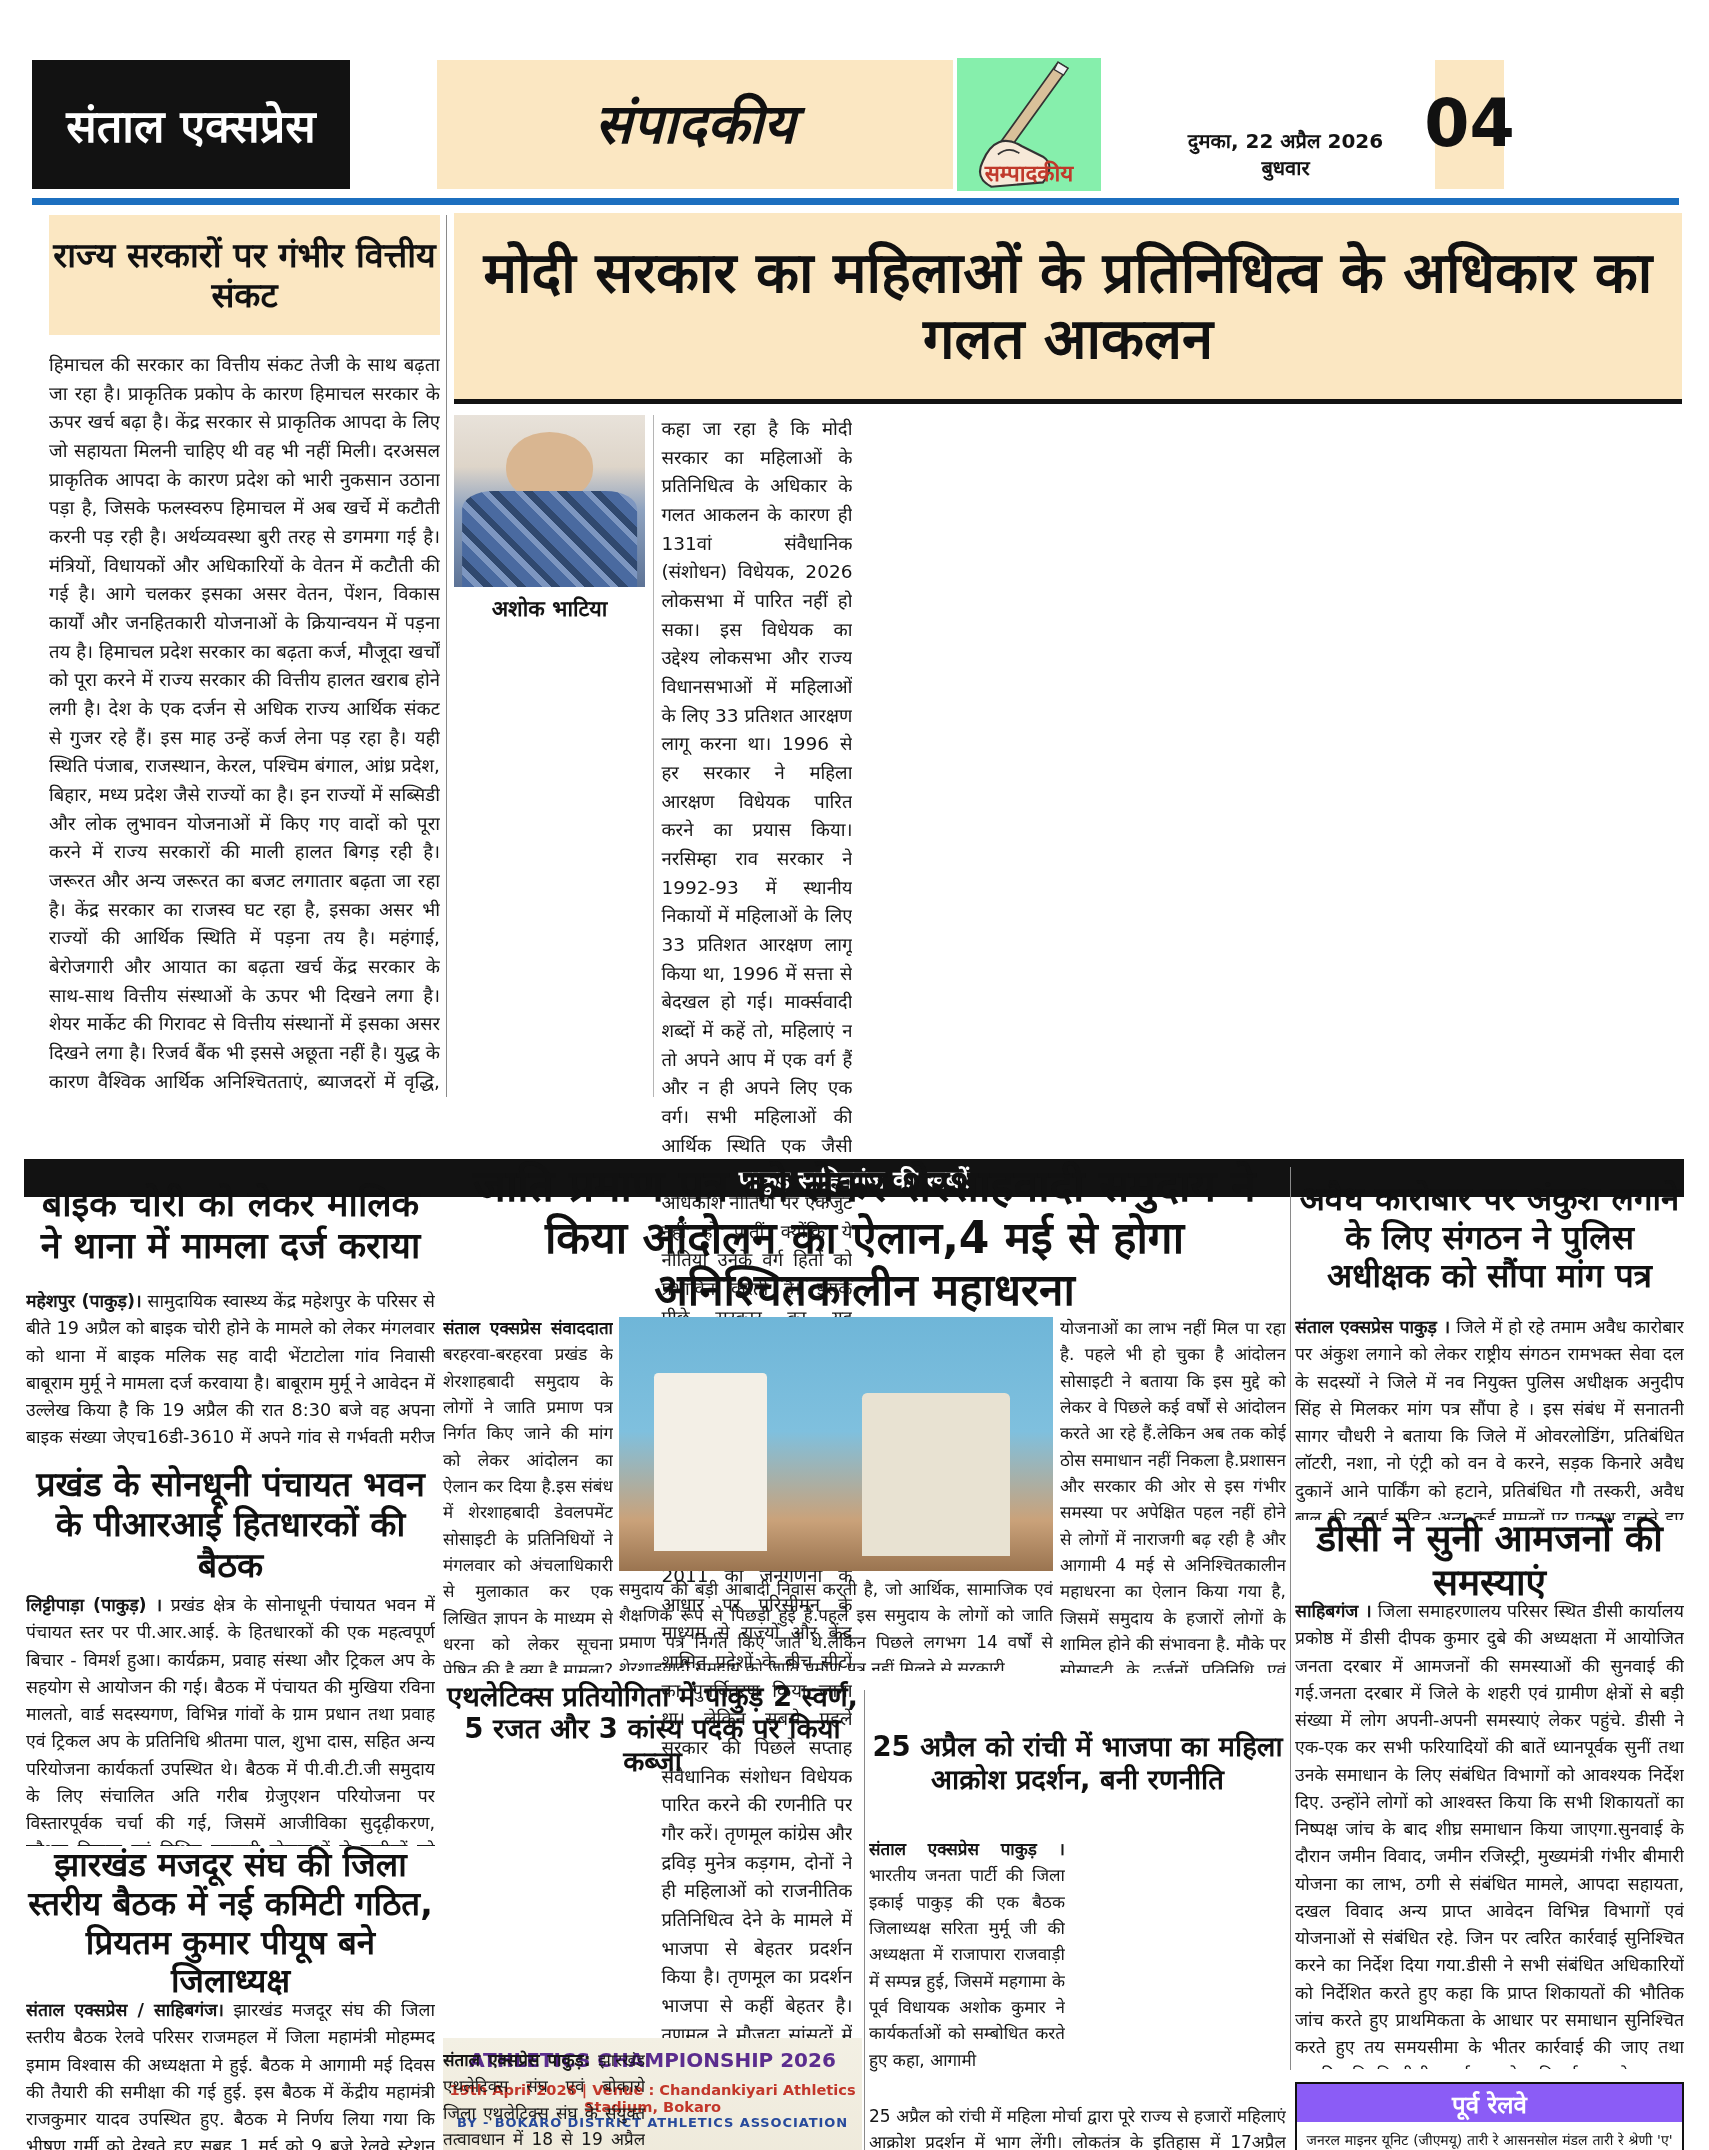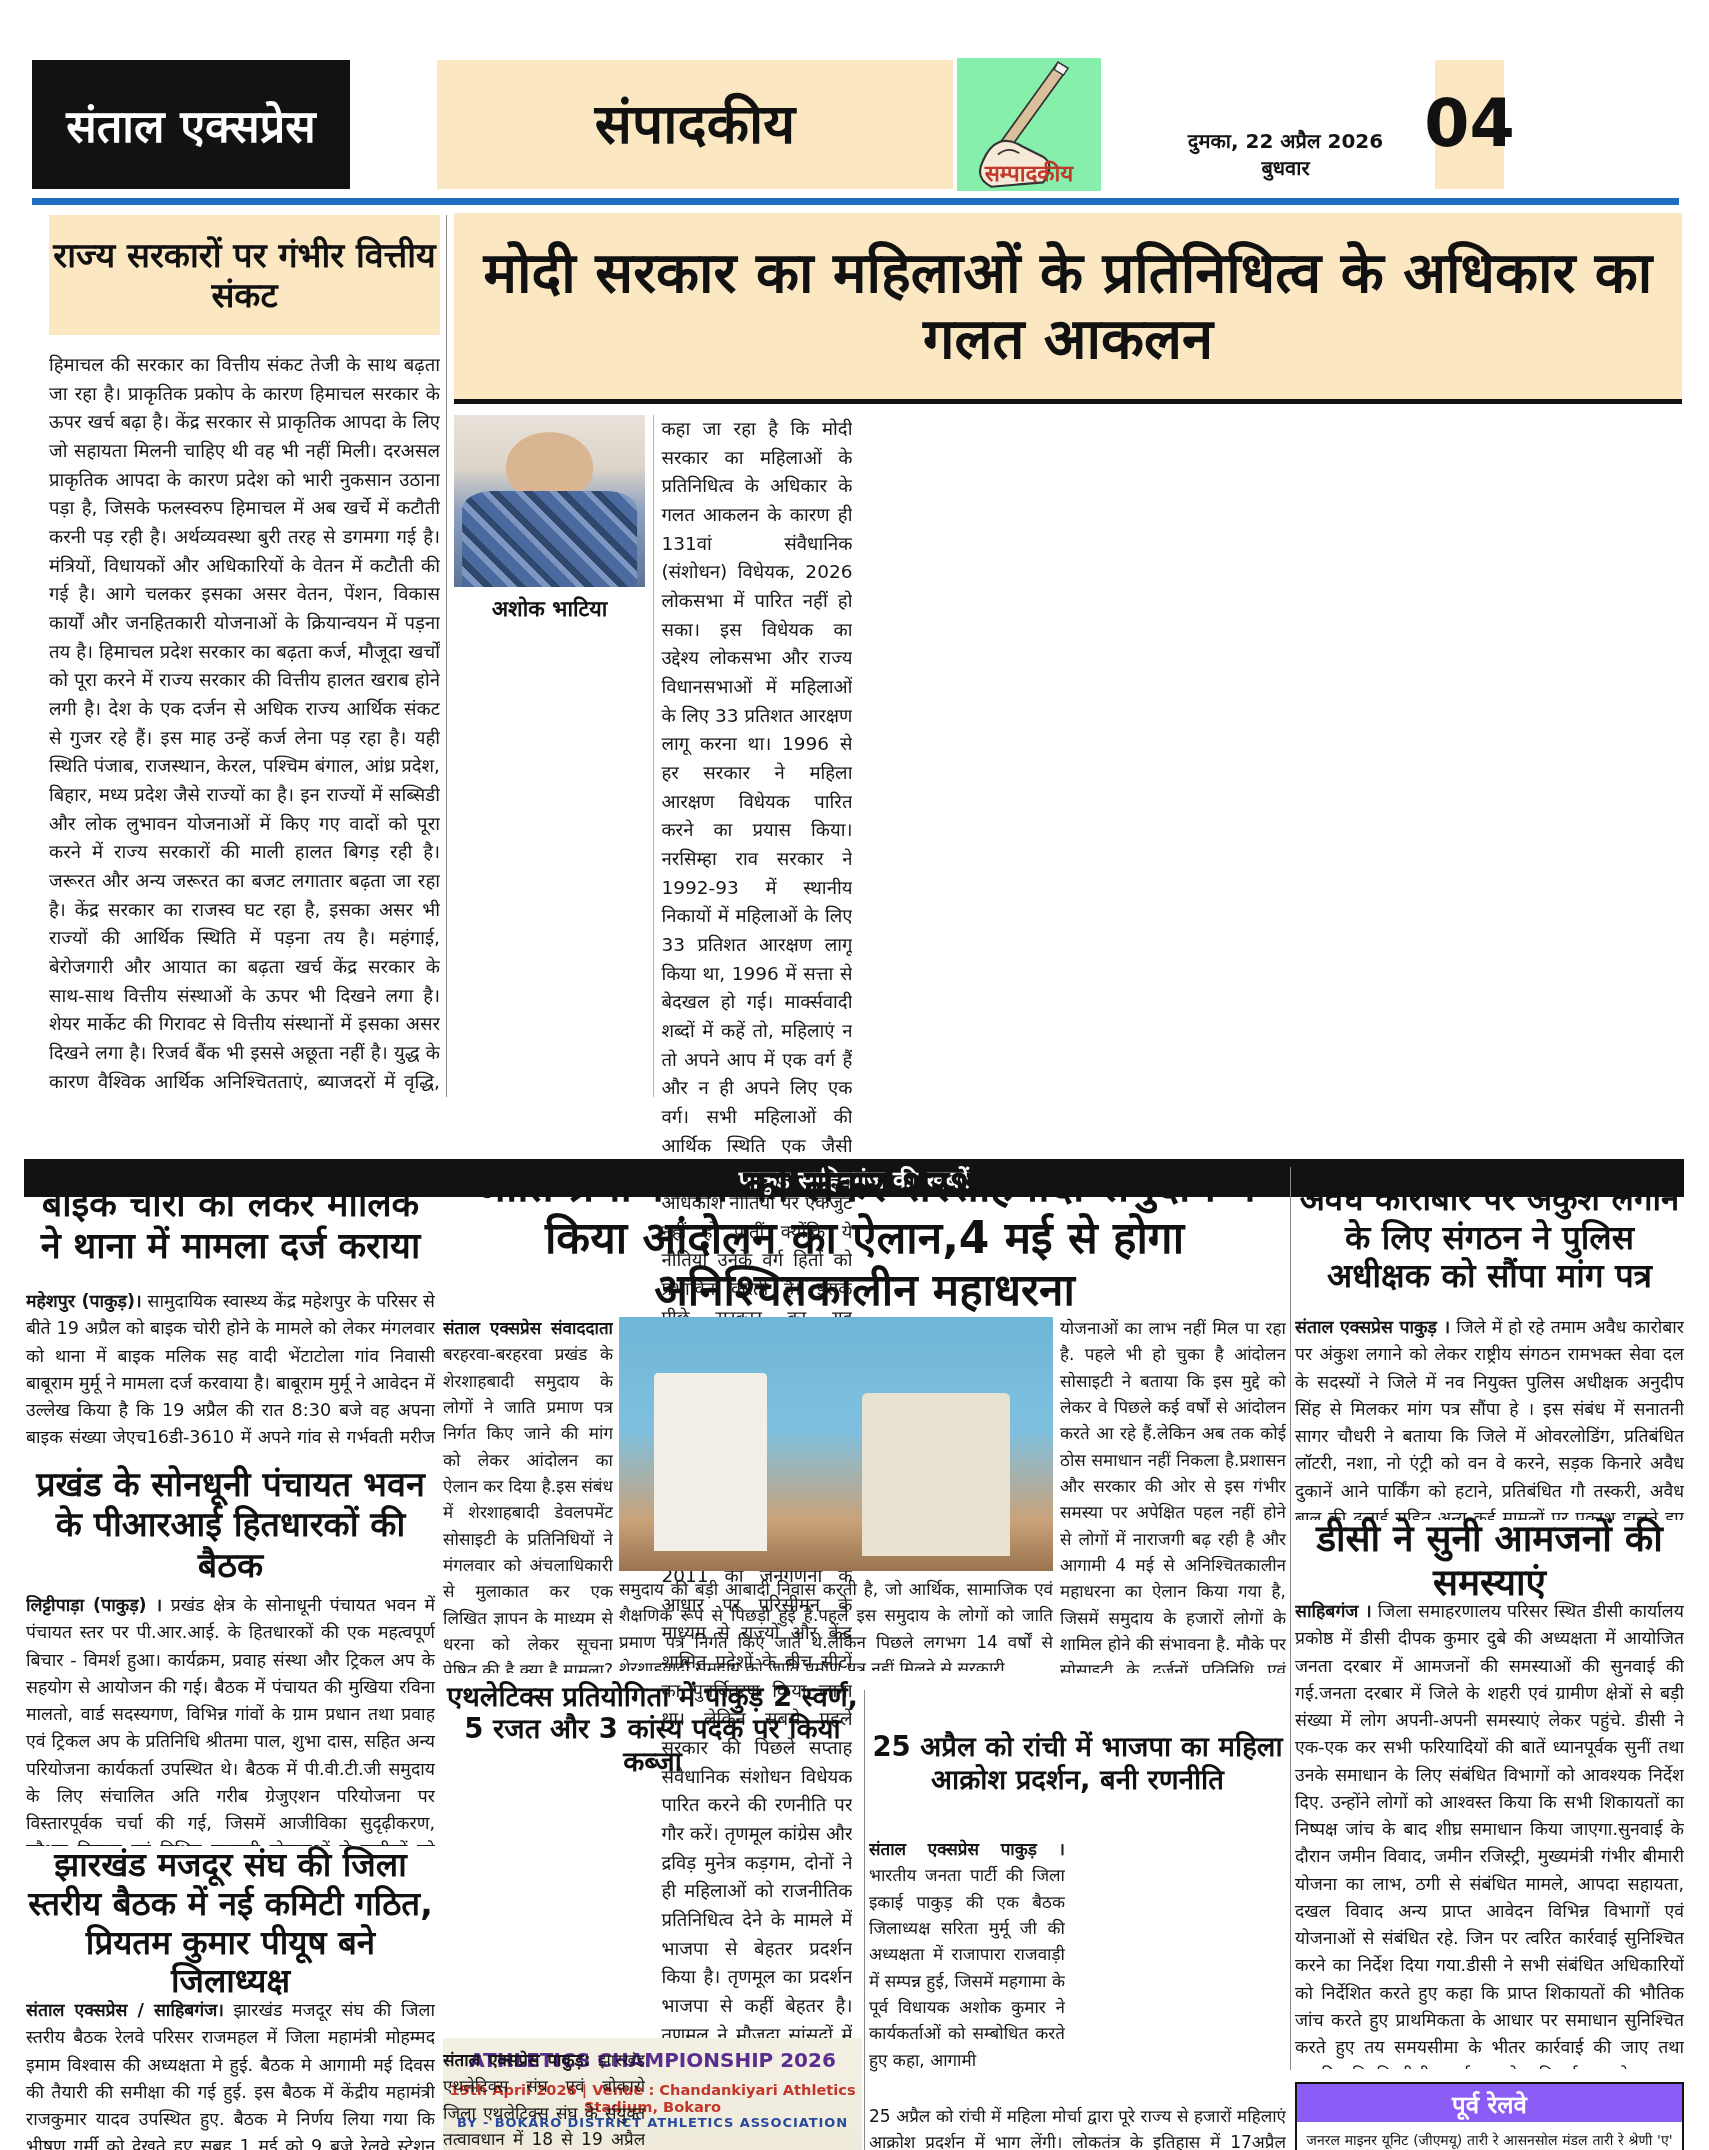--- a/index.html
+++ b/index.html
@@ -37,21 +37,21 @@
 </style>
 </head>
 <body>
 
 <div class="page">
 
   <div class="abs blackbar" style="left:32px;top:60px;width:318px;height:129px;font-size:45px;">
     <span>संताल एक्सप्रेस</span>
   </div>
 
-  <div class="abs cream headline" style="left:437px;top:60px;width:516px;height:129px;font-size:55px;">
+  <div class="abs cream headline" style="left:437px;top:60px;width:516px;height:129px;font-size:55px;font-style:italic;">
     <span>संपादकीय</span>
   </div>
 
   <div class="abs penicon" style="left:957px;top:58px;width:144px;height:133px;">
     <svg width="144" height="133" viewBox="0 0 335 310">
       <polygon points="235,10 258,24 120,215 100,198" fill="#d9c09a" stroke="#333" stroke-width="4"></polygon>
       <polygon points="235,10 258,24 248,40 226,27" fill="#f2f2f2" stroke="#333" stroke-width="3"></polygon>
       <path d="M60,240 Q90,170 150,205 L200,230 Q230,250 200,290 L80,300 Q40,280 60,240 Z" fill="#f7e9d8" stroke="#333" stroke-width="5"></path>
       <path d="M95,225 Q120,205 145,222" fill="none" stroke="#333" stroke-width="4"></path>
     </svg>

